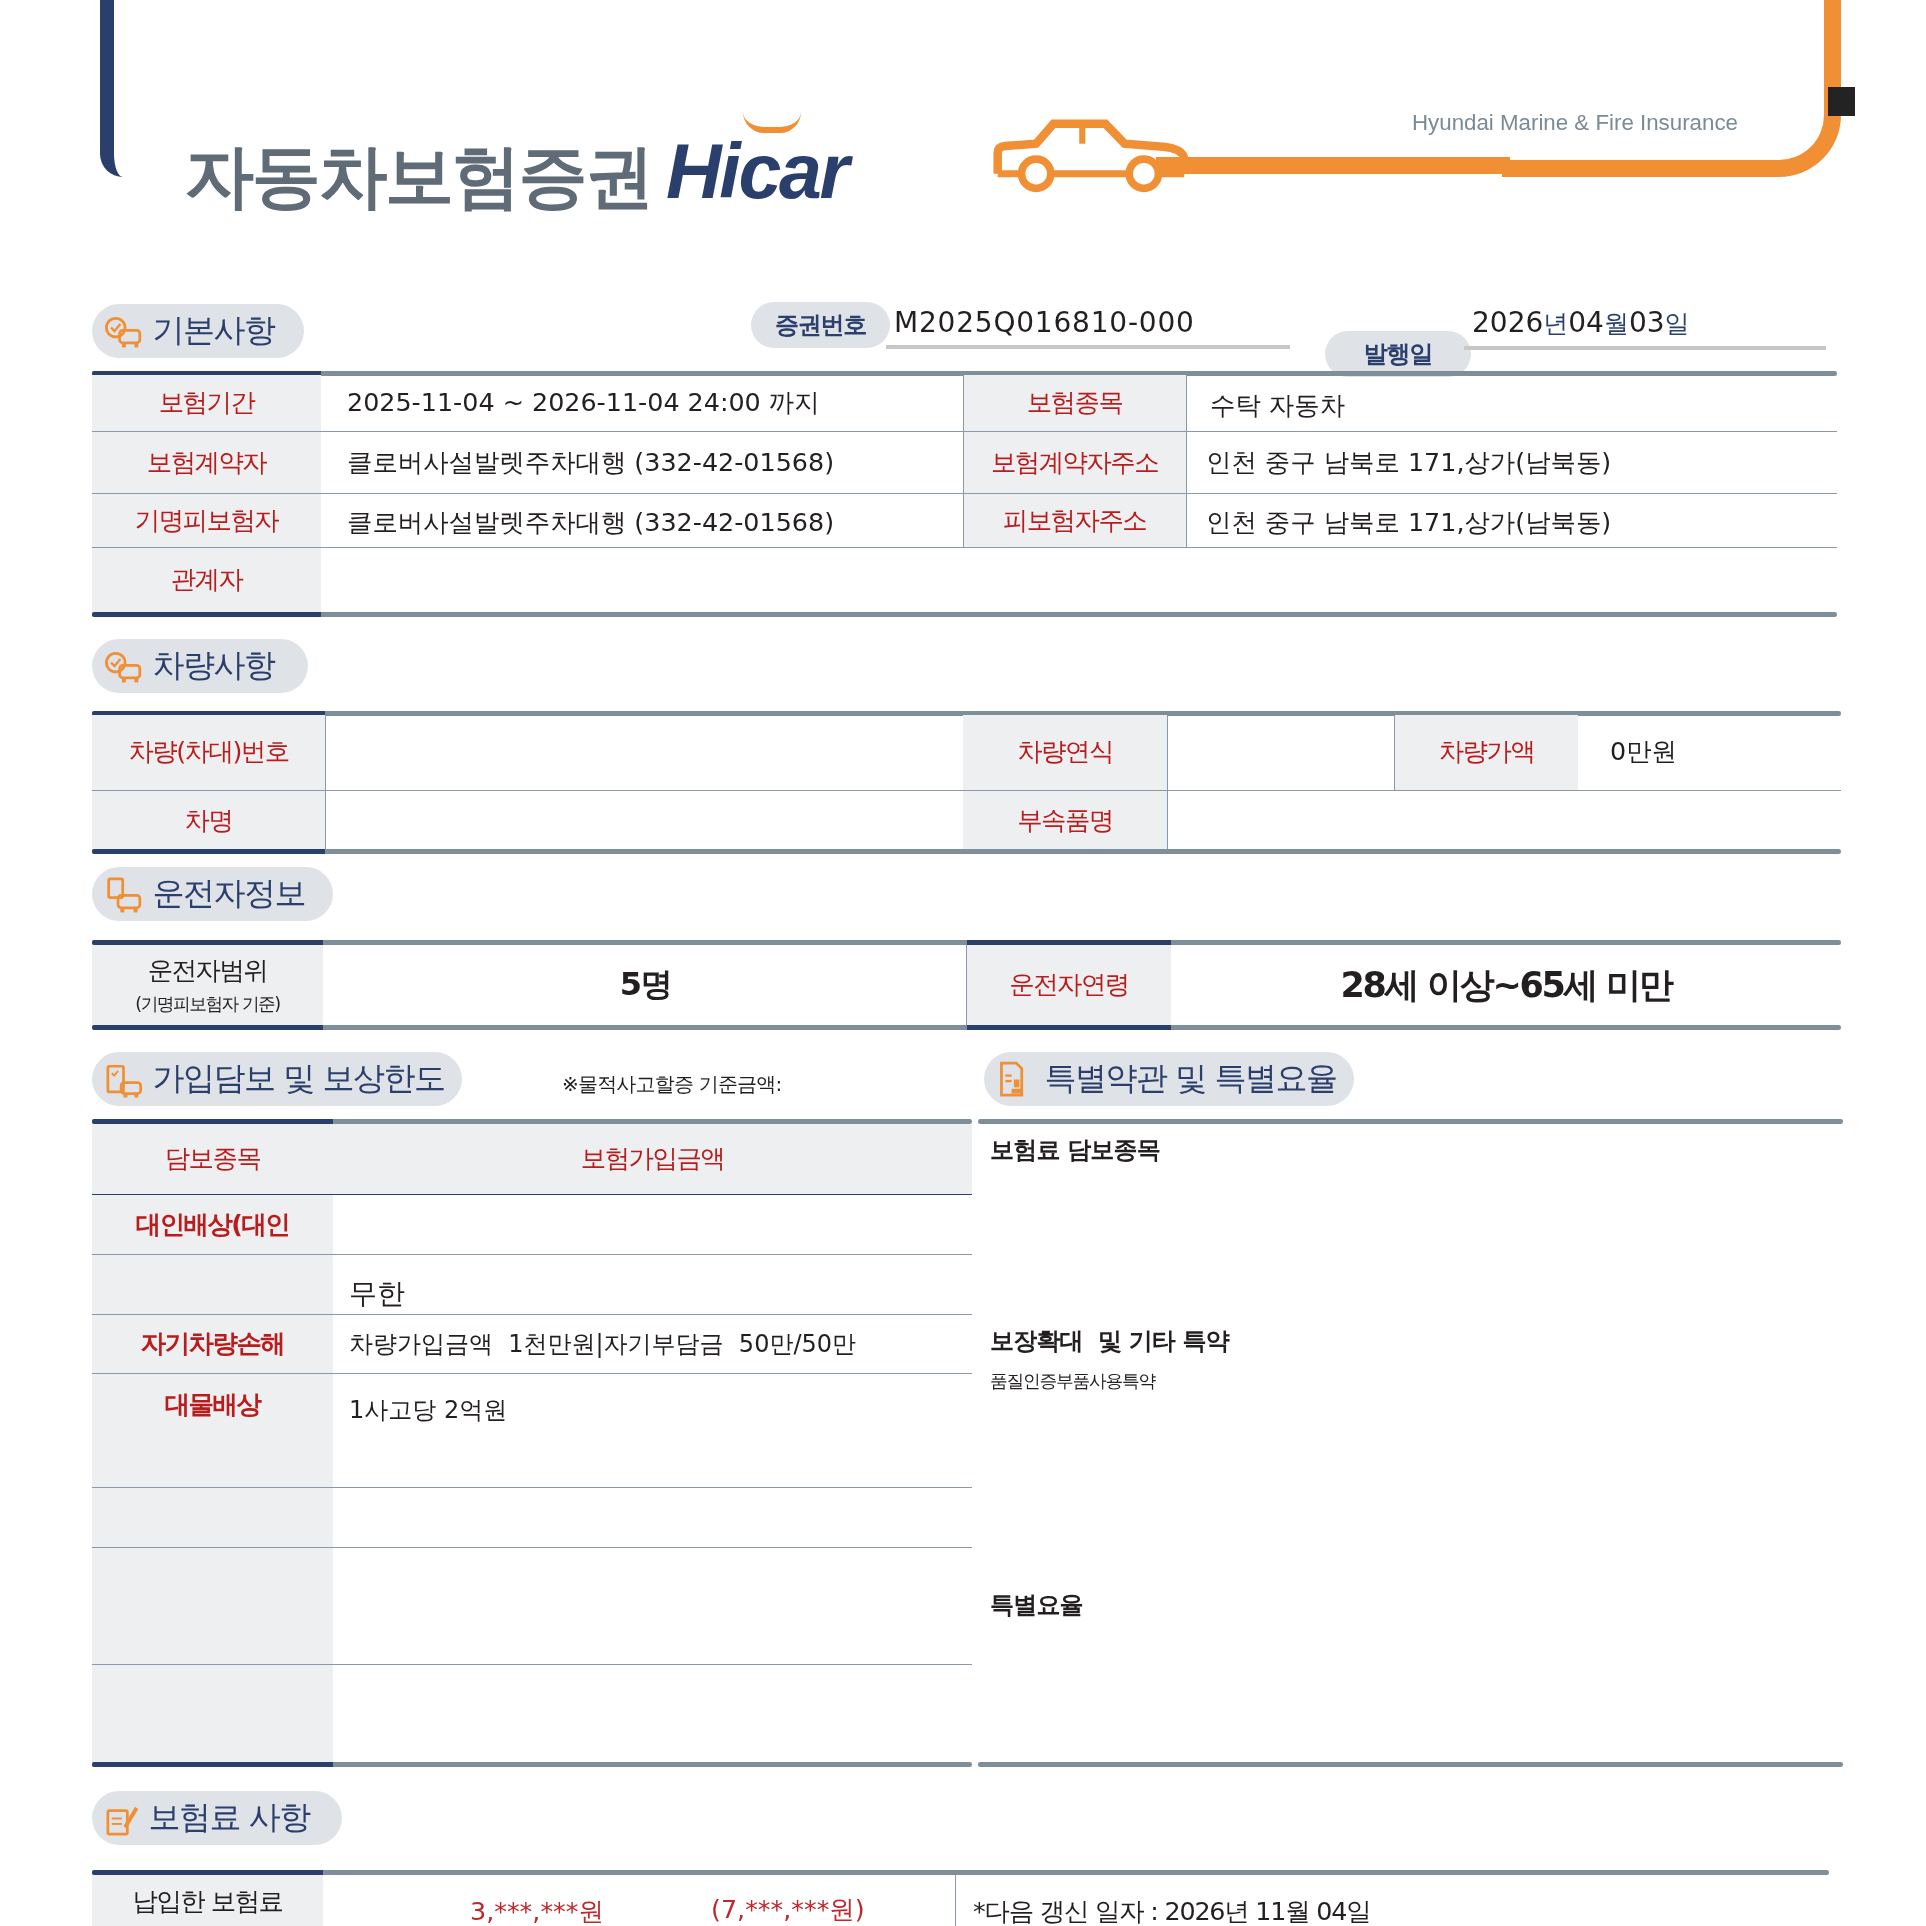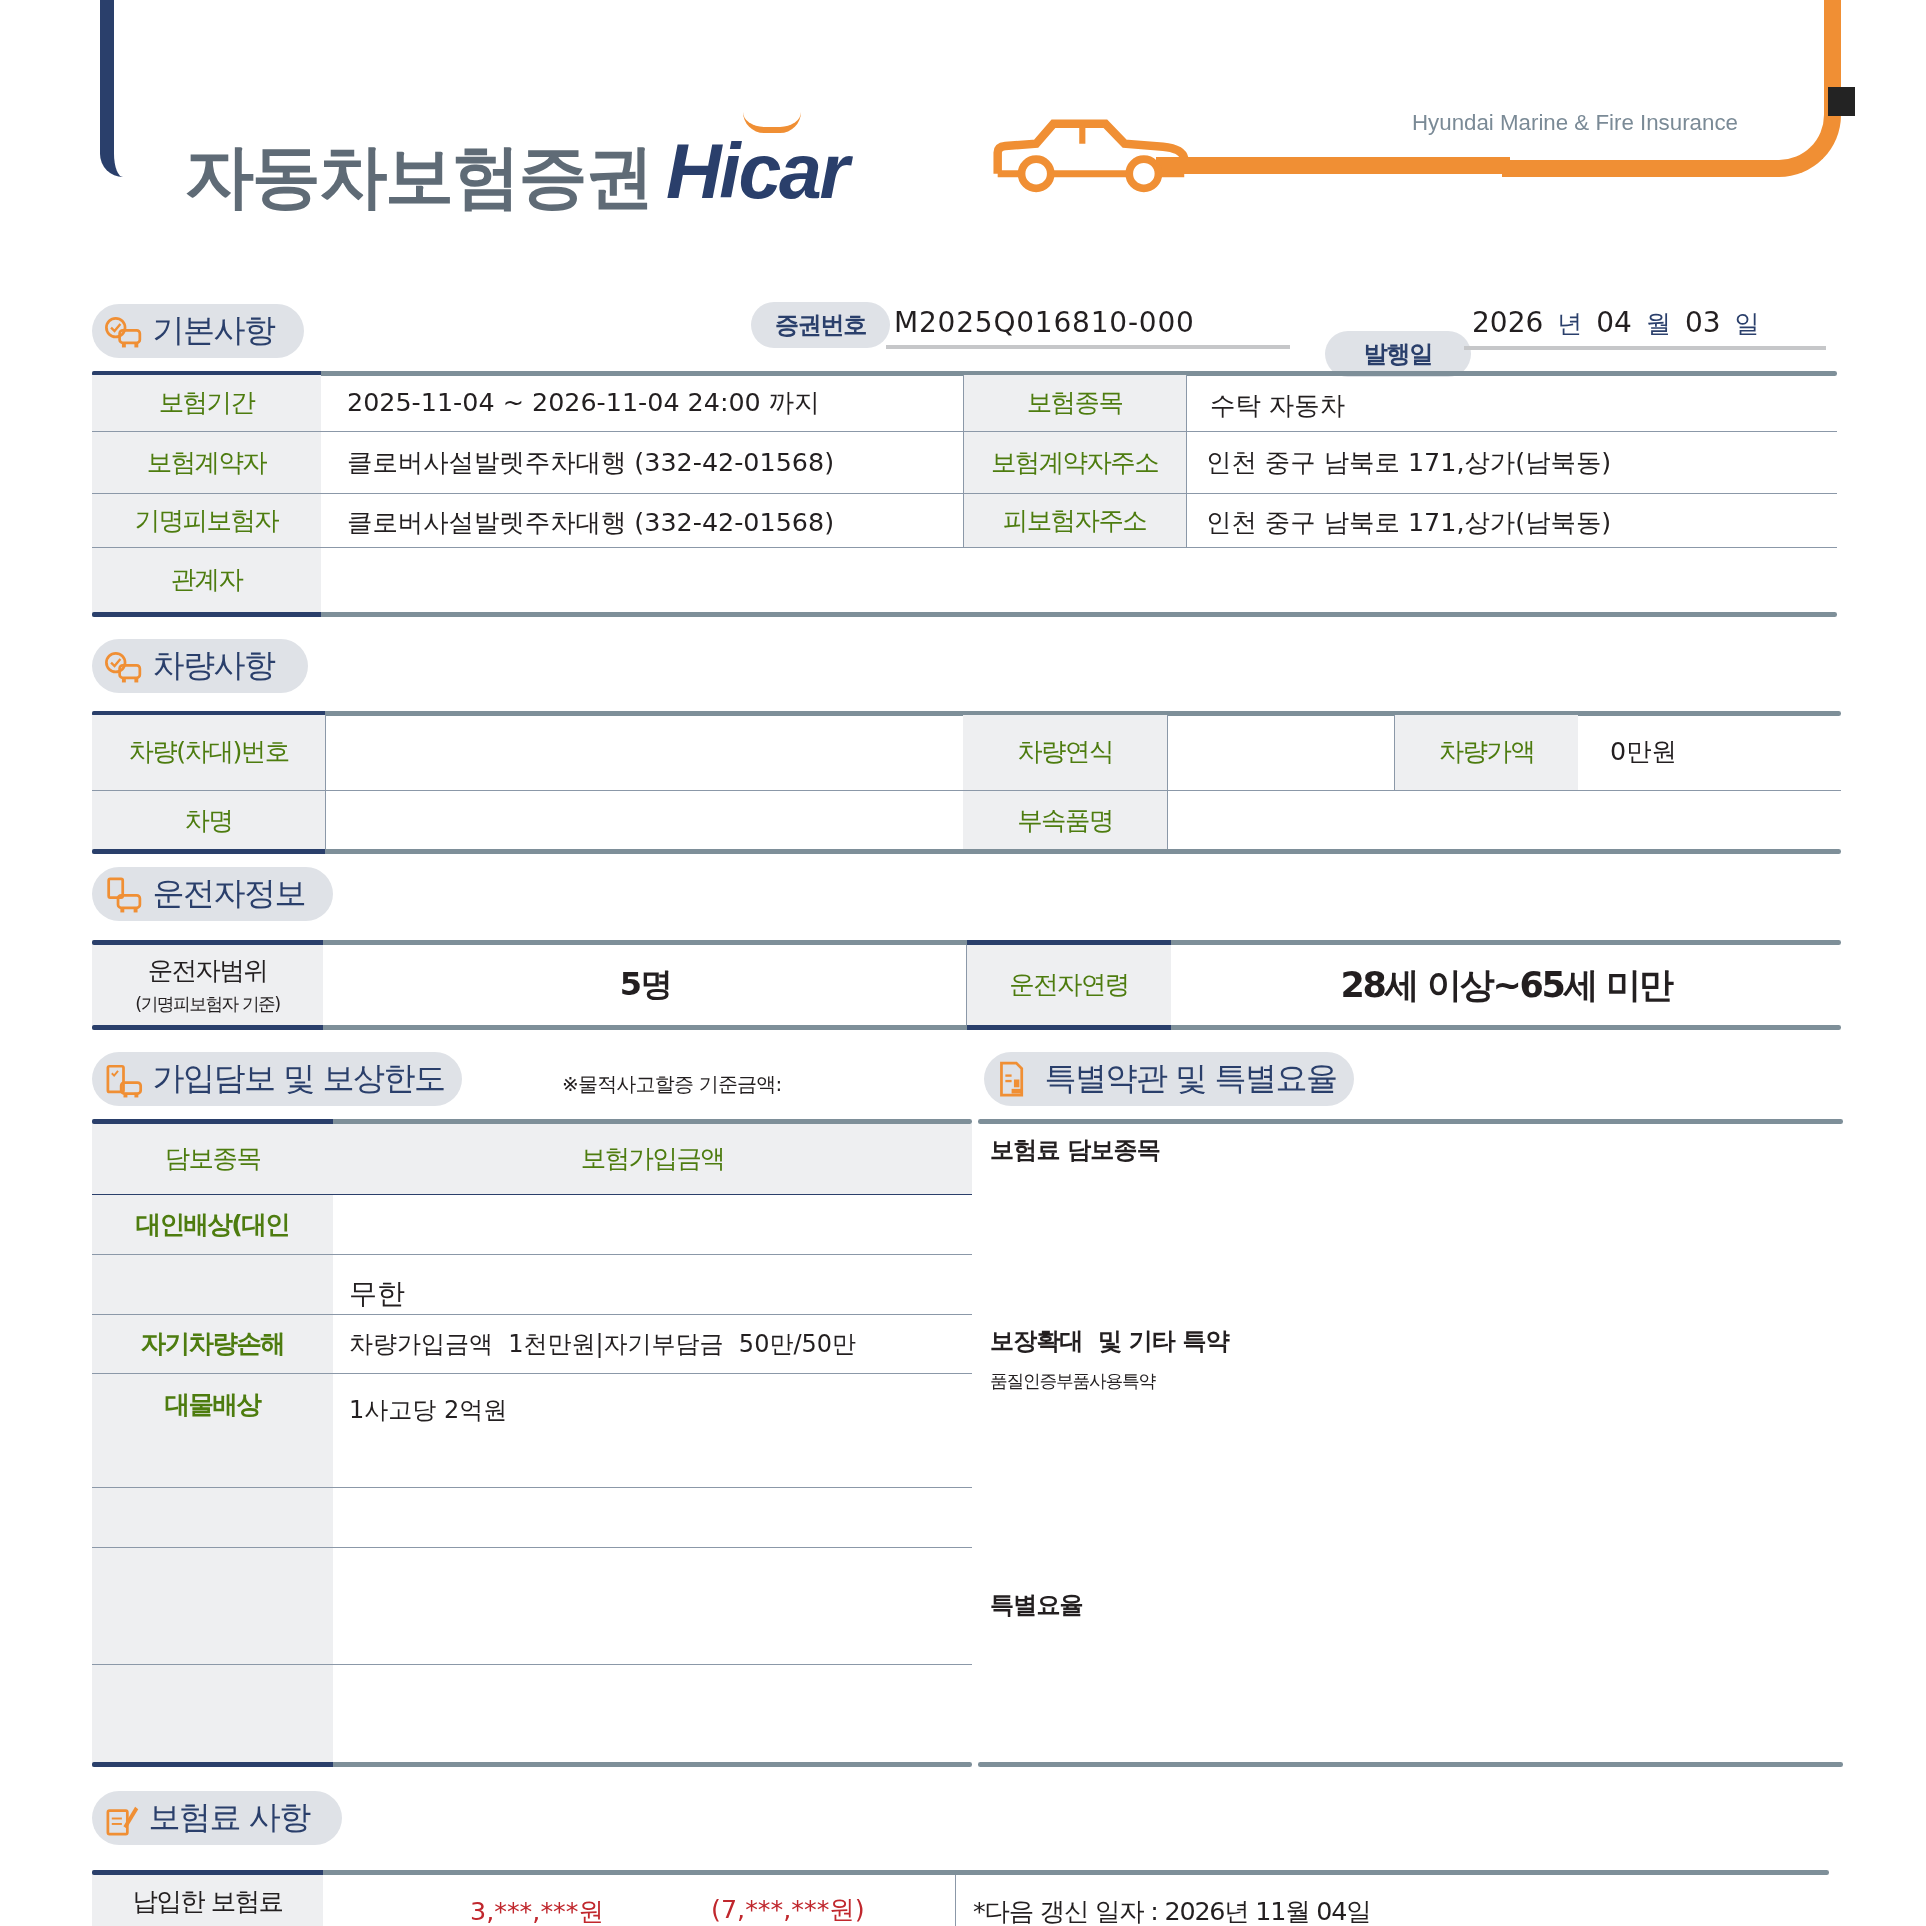--- a/index.html
+++ b/index.html
@@ -24,21 +24,21 @@
   .pill .txt { font-size:32px; font-weight:normal; color:#2a3f6b; letter-spacing:-1.5px; margin-left:10px; }
   .pill svg { flex:none; }
   .small-pill { height:46px; background:#dfe2e7; border-radius:23px; display:flex; align-items:center; justify-content:center; font-size:24px; font-weight:bold; color:#2a3f6b; letter-spacing:-1.2px; }
 
   
   .rule { position:absolute; height:4.6px; border-radius:2.3px; background:#7e8f99; }
   .rule-navy { position:absolute; height:4.6px; border-radius:2.3px 0 0 2.3px; background:#2a3f6b; }
   .hline { position:absolute; height:1.2px; background:#8b98a8; }
   .vline { position:absolute; width:1.2px; background:#8b98a8; }
   .label-bg { position:absolute; background:#eeeff1; }
-  .lbl { position:absolute; font-size:25.4px; letter-spacing:-1.5px; text-align:right; display:flex; align-items:center; justify-content:center; color:#4d7c0f; }
+  .lbl { position:absolute; font-size:25.4px; letter-spacing:-1.5px; text-align:right; display:flex; align-items:center; justify-content:center; color:#b91c1c; }
   .val { position:absolute; font-size:25.4px; display:flex; align-items:center; color:#231f20; letter-spacing:0px; }
   .bold { font-weight:bold; }
 </style>
 </head>
 <body>
 
 <div class="abs frame-left"></div>
 <div class="abs frame-right"></div>
 <div class="abs frame-bottom-orange"></div>
 <div class="abs black-tab"></div>
@@ -63,21 +63,21 @@
       <rect x="40" y="42" width="52" height="32" rx="8" fill="none" stroke="#f08f34" stroke-width="7"></rect>
       <rect x="46" y="72" width="10" height="14" fill="#f08f34"></rect>
       <rect x="78" y="72" width="10" height="14" fill="#f08f34"></rect>
     </svg>
   <span class="txt">기본사항</span>
 </div>
 <div class="abs small-pill" style="left:751px; top:302px; width:139px;">증권번호</div>
 <div class="abs" style="left:894px; top:306px; font-size:28px; letter-spacing:0.8px;">M2025Q016810-000</div>
 <div class="abs" style="left:886px; top:345px; width:404px; height:3.9px; background:#c6c7c9;"></div>
 <div class="abs small-pill" style="left:1325px; top:302px; width:146px;margin-top:29px;">발행일</div>
-<div class="abs" style="left:1472px; top:306px; font-size:28px; display:flex; gap:14px; align-items:baseline;">
+<div class="abs" style="left:1472px; top:306px; font-size:28px; display:flex; align-items:baseline;">
   <span>2026</span>
   <span class="navy" style="font-size:25px">년</span>
   <span>04</span>
   <span class="navy" style="font-size:25px">월</span>
   <span>03</span>
   <span class="navy" style="font-size:25px">일</span>
 </div>
 <div class="abs" style="left:1464px; top:346px; width:362px; height:3.9px; background:#c6c7c9;"></div>
 
 <div class="rule" style="left:92px; top:371px; width:1745px;"></div>

